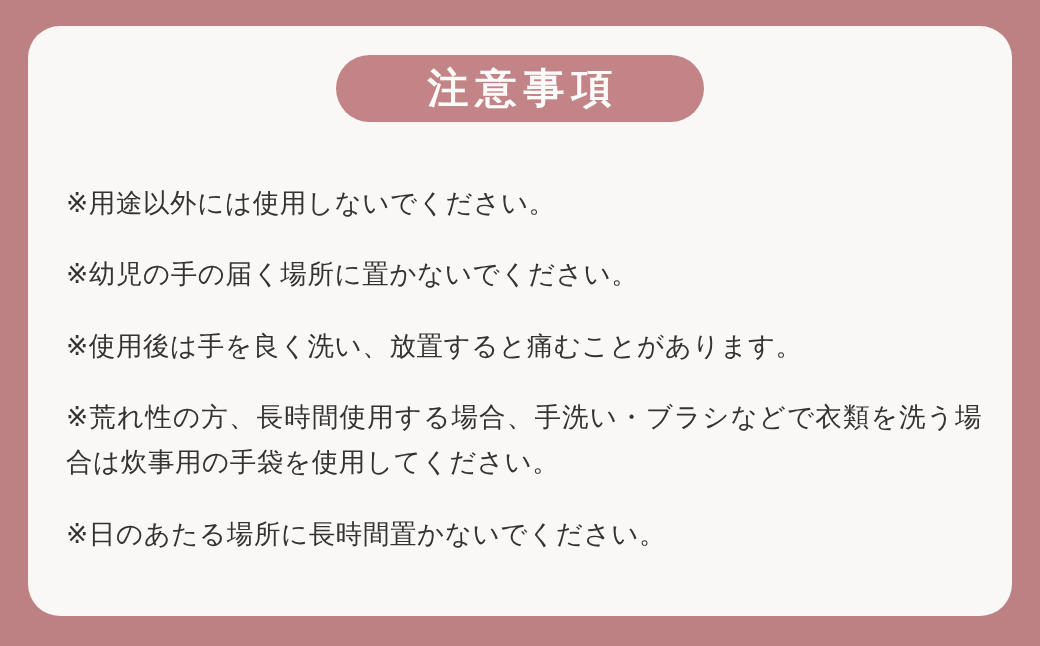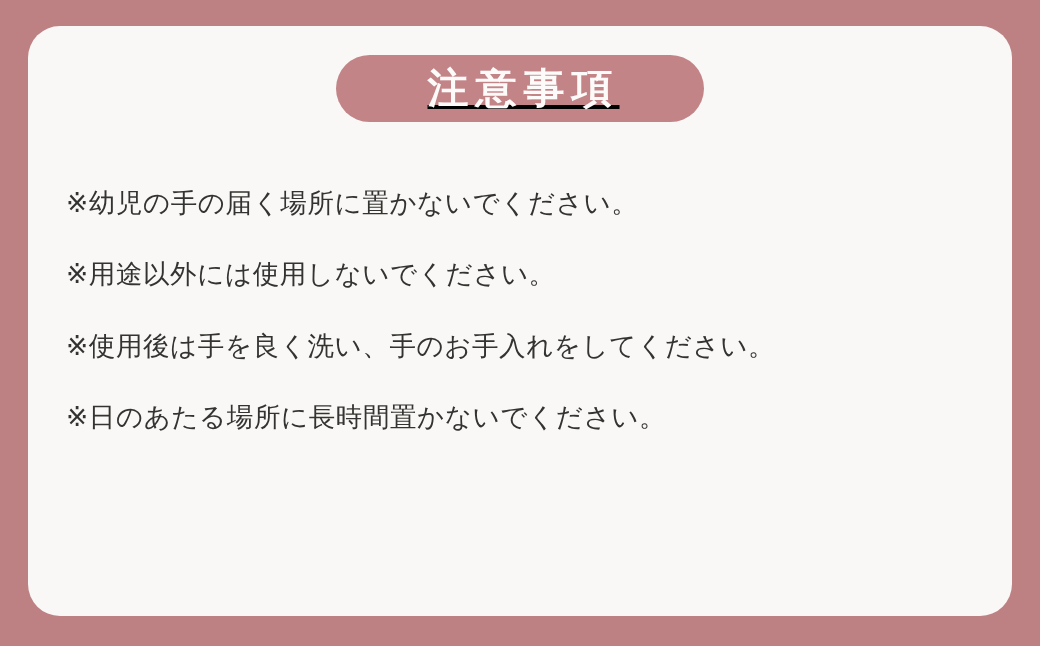--- a/index.html
+++ b/index.html
@@ -45,21 +45,20 @@
   .title-badge {
     min-width: 368px;
     height: 67px;
     background: #c28487;
     border-radius: 34px;
     display: flex;
     align-items: center;
     justify-content: center;
     box-sizing: border-box;
     padding: 0 34px;
-    text-decoration: underline;
   }
 
   .title-text {
     color: #fdfbfa;
     font-size: 41px;
     font-weight: bold;
     letter-spacing: 7px;
     line-height: 1;
     white-space: nowrap;
     text-indent: 7px;
@@ -89,21 +88,22 @@
 <div class="poster">
   <div class="card">
 
     <div class="title-wrap">
       <div class="title-badge">
         <span class="title-text">注意事項</span>
       </div>
     </div>
 
     <div class="notes">
+      <p class="note-line">※用途以外には使用しないでください。</p>
       <p class="note-line">※幼児の手の届く場所に置かないでください。</p>
-      <p class="note-line">※用途以外には使用しないでください。</p>
-      <p class="note-line">※使用後は手を良く洗い、手のお手入れをしてください。</p>
+      <p class="note-line">※使用後は手を良く洗い、放置すると痛むことがあります。</p>
+      <p class="note-line">※荒れ性の方、長時間使用する場合、手洗い・ブラシなどで衣類を洗う場合は炊事用の手袋を使用してください。</p>
       <p class="note-line">※日のあたる場所に長時間置かないでください。</p>
 
     </div>
 
   </div>
 </div>
 
 </body></html>

